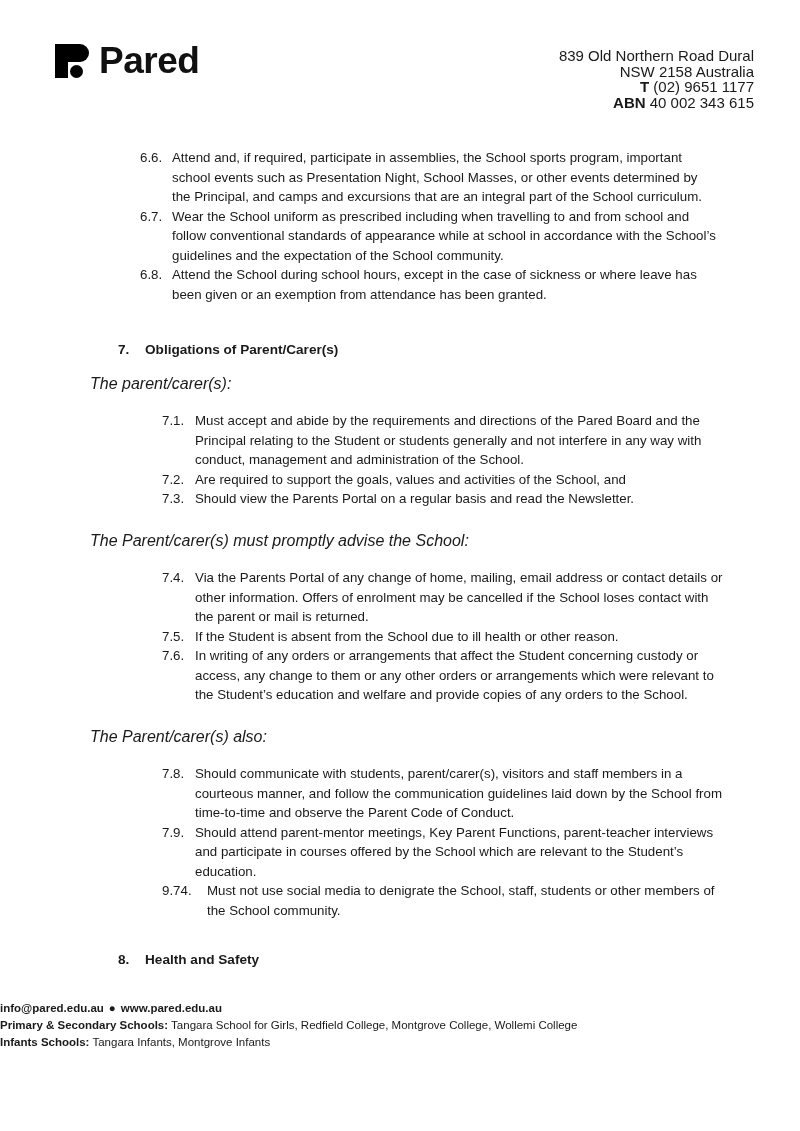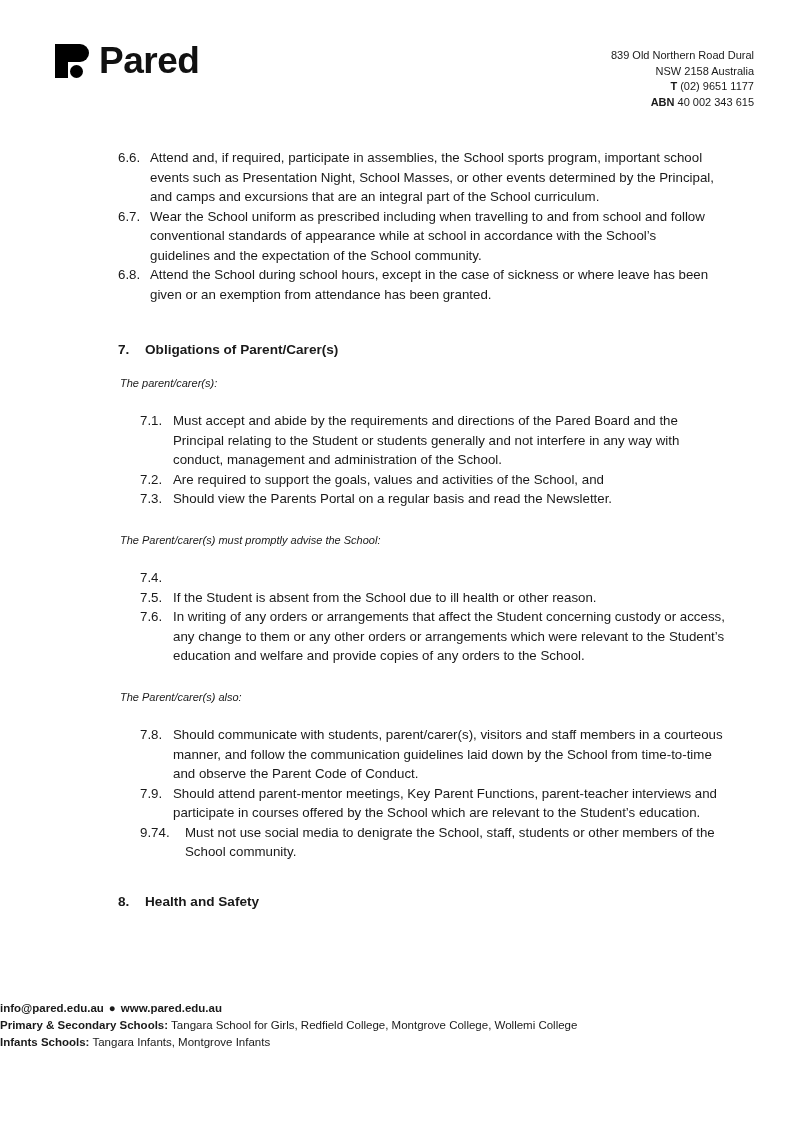--- a/index.html
+++ b/index.html
@@ -76,21 +76,21 @@
     font-weight: bold;
     letter-spacing: -0.5px;
     color: #111;
     line-height: 1;
   }
   .addr {
     position: absolute;
     right: 46px;
     top: 10px;
     text-align: right;
-    font-size: 11px;
+    font-size: 15px;
     line-height: 15.5px;
     color: #1a1a1a;
   }
   .addr b { font-weight: bold; }
 
   
   .content {
     position: absolute;
     top: 148px;
     left: 0;
@@ -100,20 +100,21 @@
   }
 
   .list-item {
     display: flex;
     align-items: flex-start;
     margin-bottom: 0px;
   }
   .list-item .num {
     flex: 0 0 auto;
     text-align: left;
+    margin-left: 22px;
   }
   .list-item .txt {
     flex: 1 1 auto;
   }
 
   
   .lvl-a {
     padding-left: 118px;
     padding-right: 82px;
   }
@@ -129,23 +130,23 @@
 
   .section-head {
     padding-left: 118px;
     font-weight: bold;
     font-size: 13.6px;
     display: flex;
   }
   .section-head .num { width: 27px; }
 
   .italic-lead {
-    padding-left: 120px;
+    padding-left: 90px;
     font-style: italic;
-    font-size: 11px;
+    font-size: 16px;
   }
 
   .gap-36 { height: 36px; }
   .gap-22 { height: 22px; }
   .gap-14 { height: 14px; }
   .gap-18 { height: 18px; }
   .gap-30 { height: 30px; }
 
   
   .footer {
@@ -224,20 +225,21 @@
     </div>
 
     <div class="gap-22"></div>
 
     <div class="italic-lead">The Parent/carer(s) must promptly advise the School:</div>
 
     <div class="gap-18"></div>
 
     <div class="list-item lvl-b">
       <span class="num">7.4.</span>
+      <span class="txt">Via the Parents Portal of any change of home, mailing, email address or contact details or other information.  Offers of enrolment may be cancelled if the School loses contact with the parent or mail is returned.</span>
     </div>
     <div class="list-item lvl-b">
       <span class="num">7.5.</span>
       <span class="txt">If the Student is absent from the School due to ill health or other reason.</span>
     </div>
     <div class="list-item lvl-b">
       <span class="num">7.6.</span>
       <span class="txt">In writing of any orders or arrangements that affect the Student concerning custody or access, any change to them or any other orders or arrangements which were relevant to the Student’s education and welfare and provide copies of any orders to the School.</span>
     </div>
 

